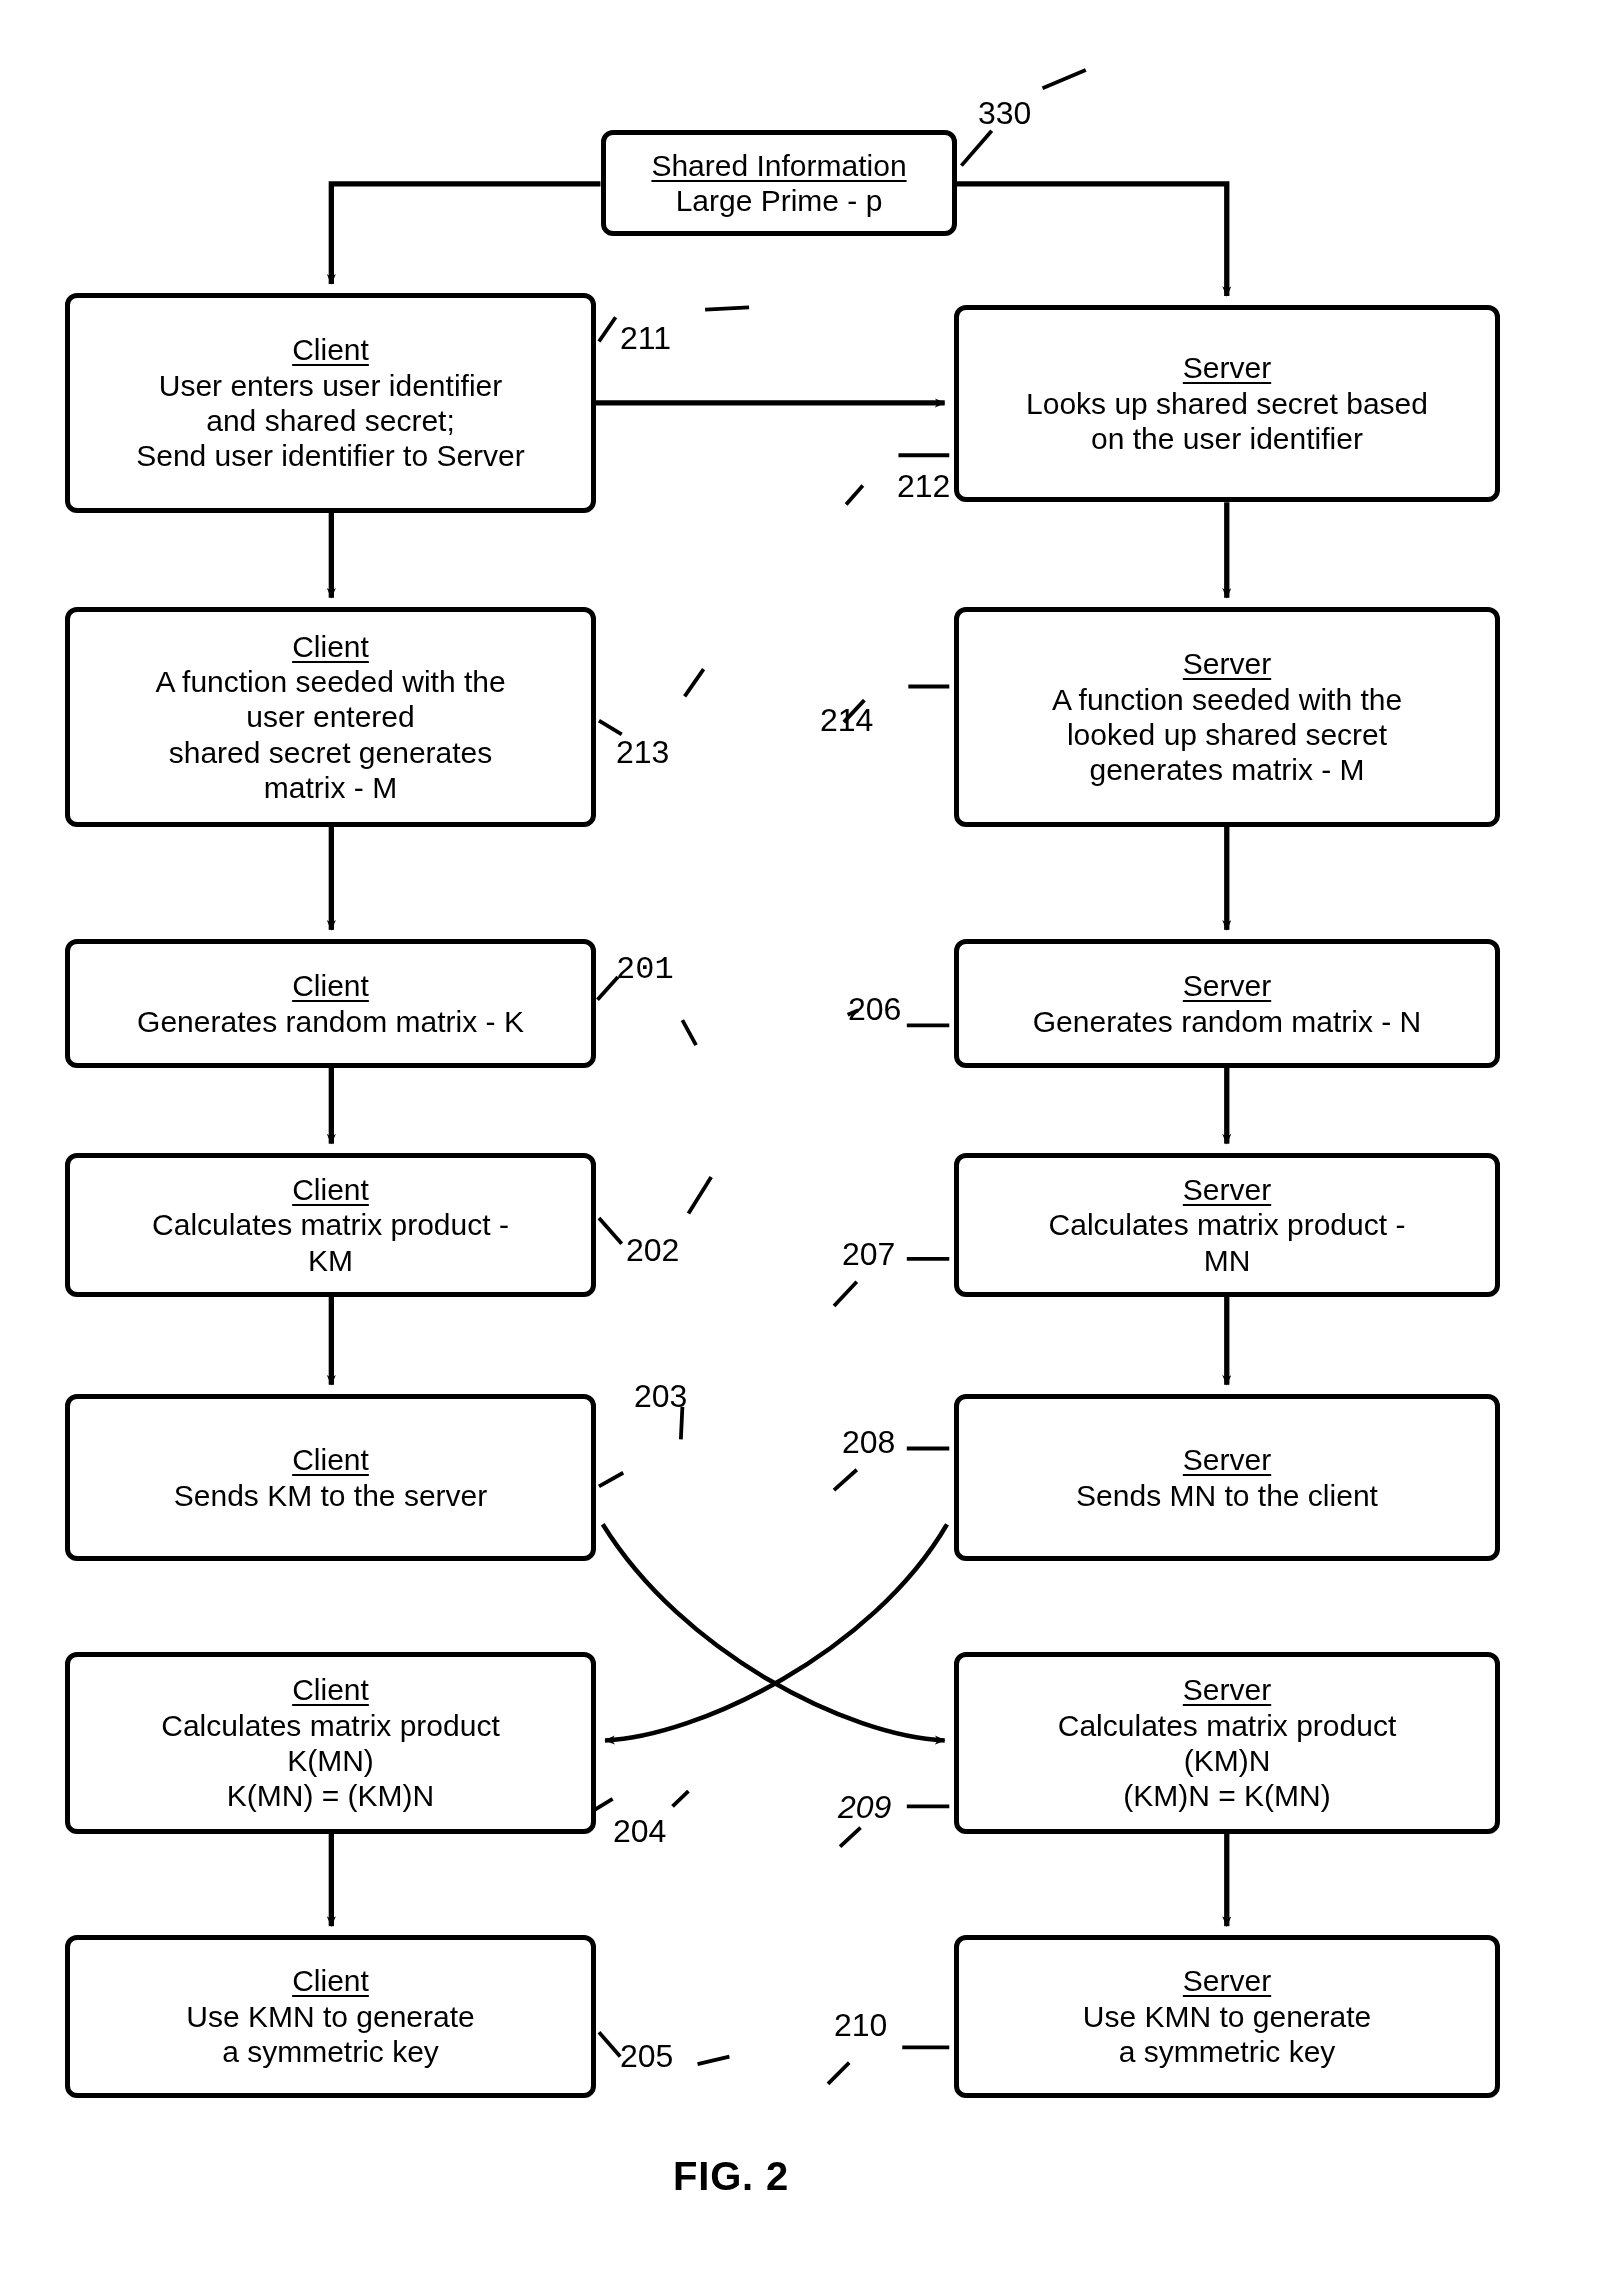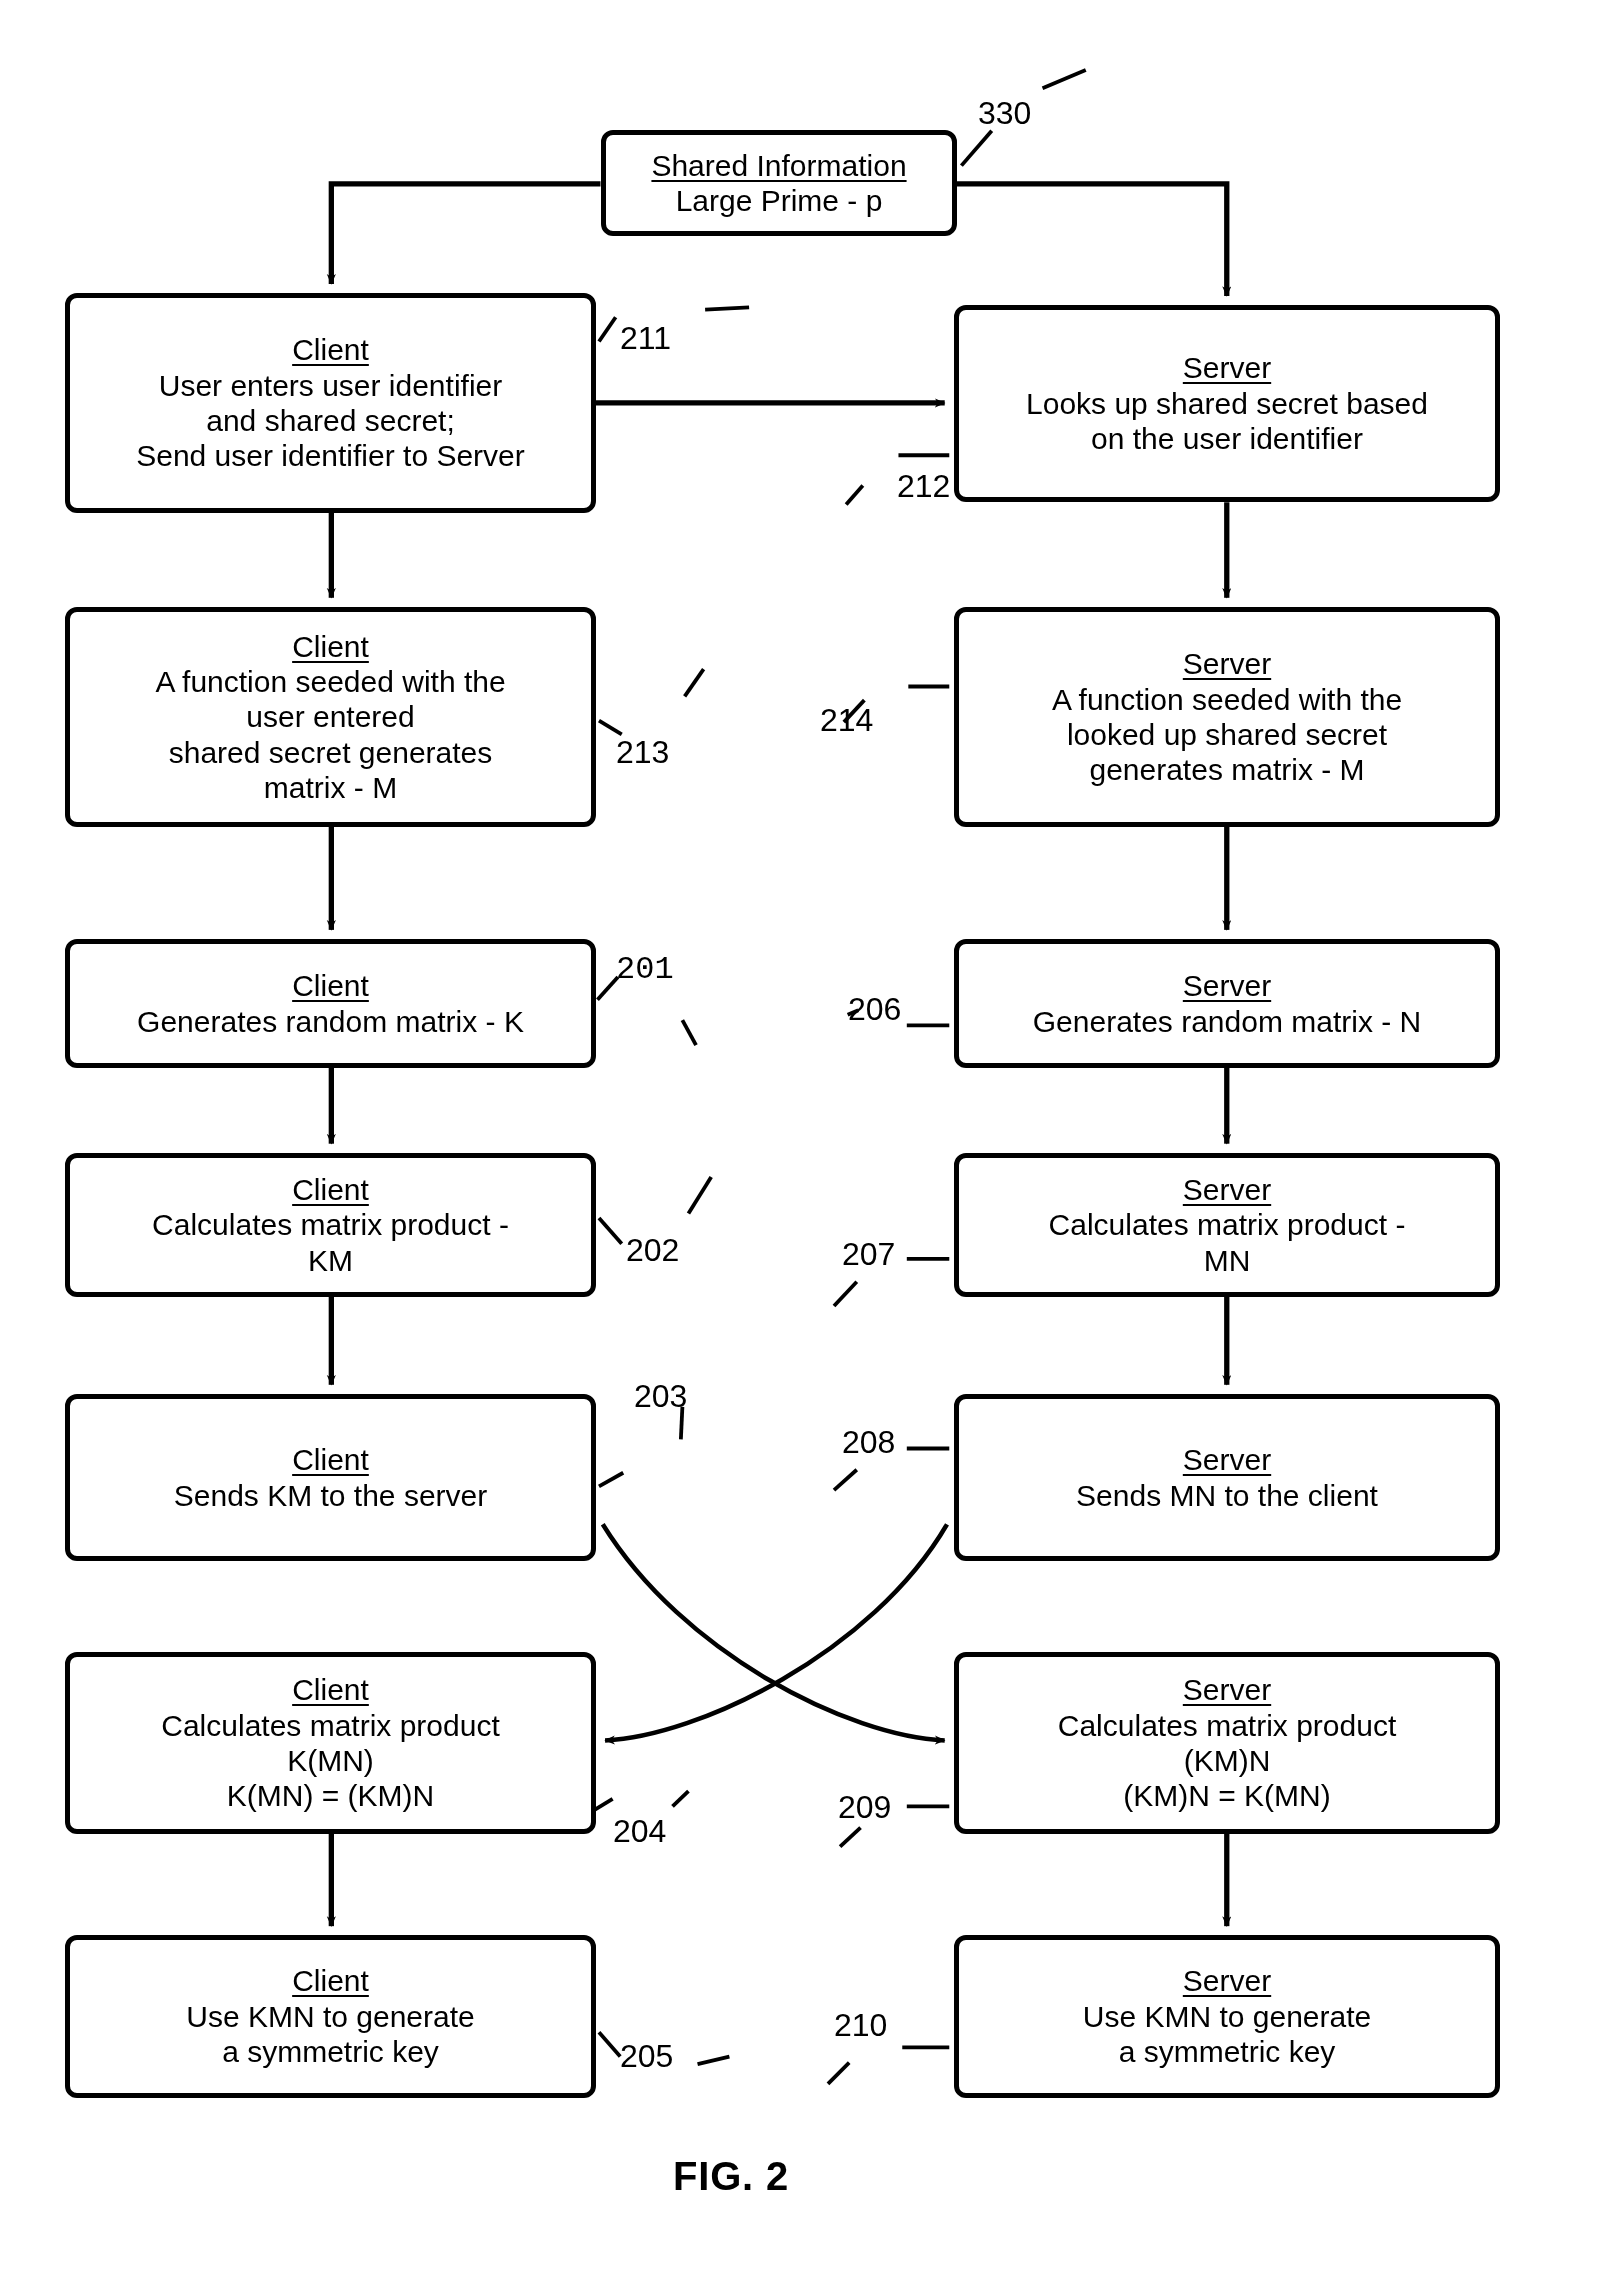--- a/index.html
+++ b/index.html
@@ -232,20 +232,20 @@
   <div class="refnum" style="left:857px; top:470px;margin-left:40px;">212</div>
   <div class="refnum" style="left:616px; top:736px;">213</div>
   <div class="refnum" style="left:820px; top:704px;">214</div>
   <div class="refnum" style="left:616px; top:954px;font-family:Liberation Mono, monospace;">201</div>
   <div class="refnum" style="left:848px; top:993px;">206</div>
   <div class="refnum" style="left:626px; top:1234px;">202</div>
   <div class="refnum" style="left:842px; top:1238px;">207</div>
   <div class="refnum" style="left:626px; top:1380px;margin-left:8px;">203</div>
   <div class="refnum" style="left:842px; top:1426px;">208</div>
   <div class="refnum" style="left:613px; top:1791px;margin-top:24px;">204</div>
-  <div class="refnum" style="left:838px; top:1791px;">209</div>
+  <div class="refnum" style="left:838px; top:1791px;font-style:italic;">209</div>
   <div class="refnum" style="left:620px; top:2040px;">205</div>
   <div class="refnum" style="left:834px; top:2009px;">210</div>
 
   <div class="figcaption" style="left:673px; top:2154px;">FIG. 2</div>
 
 </div>
 
 
 </body></html>

